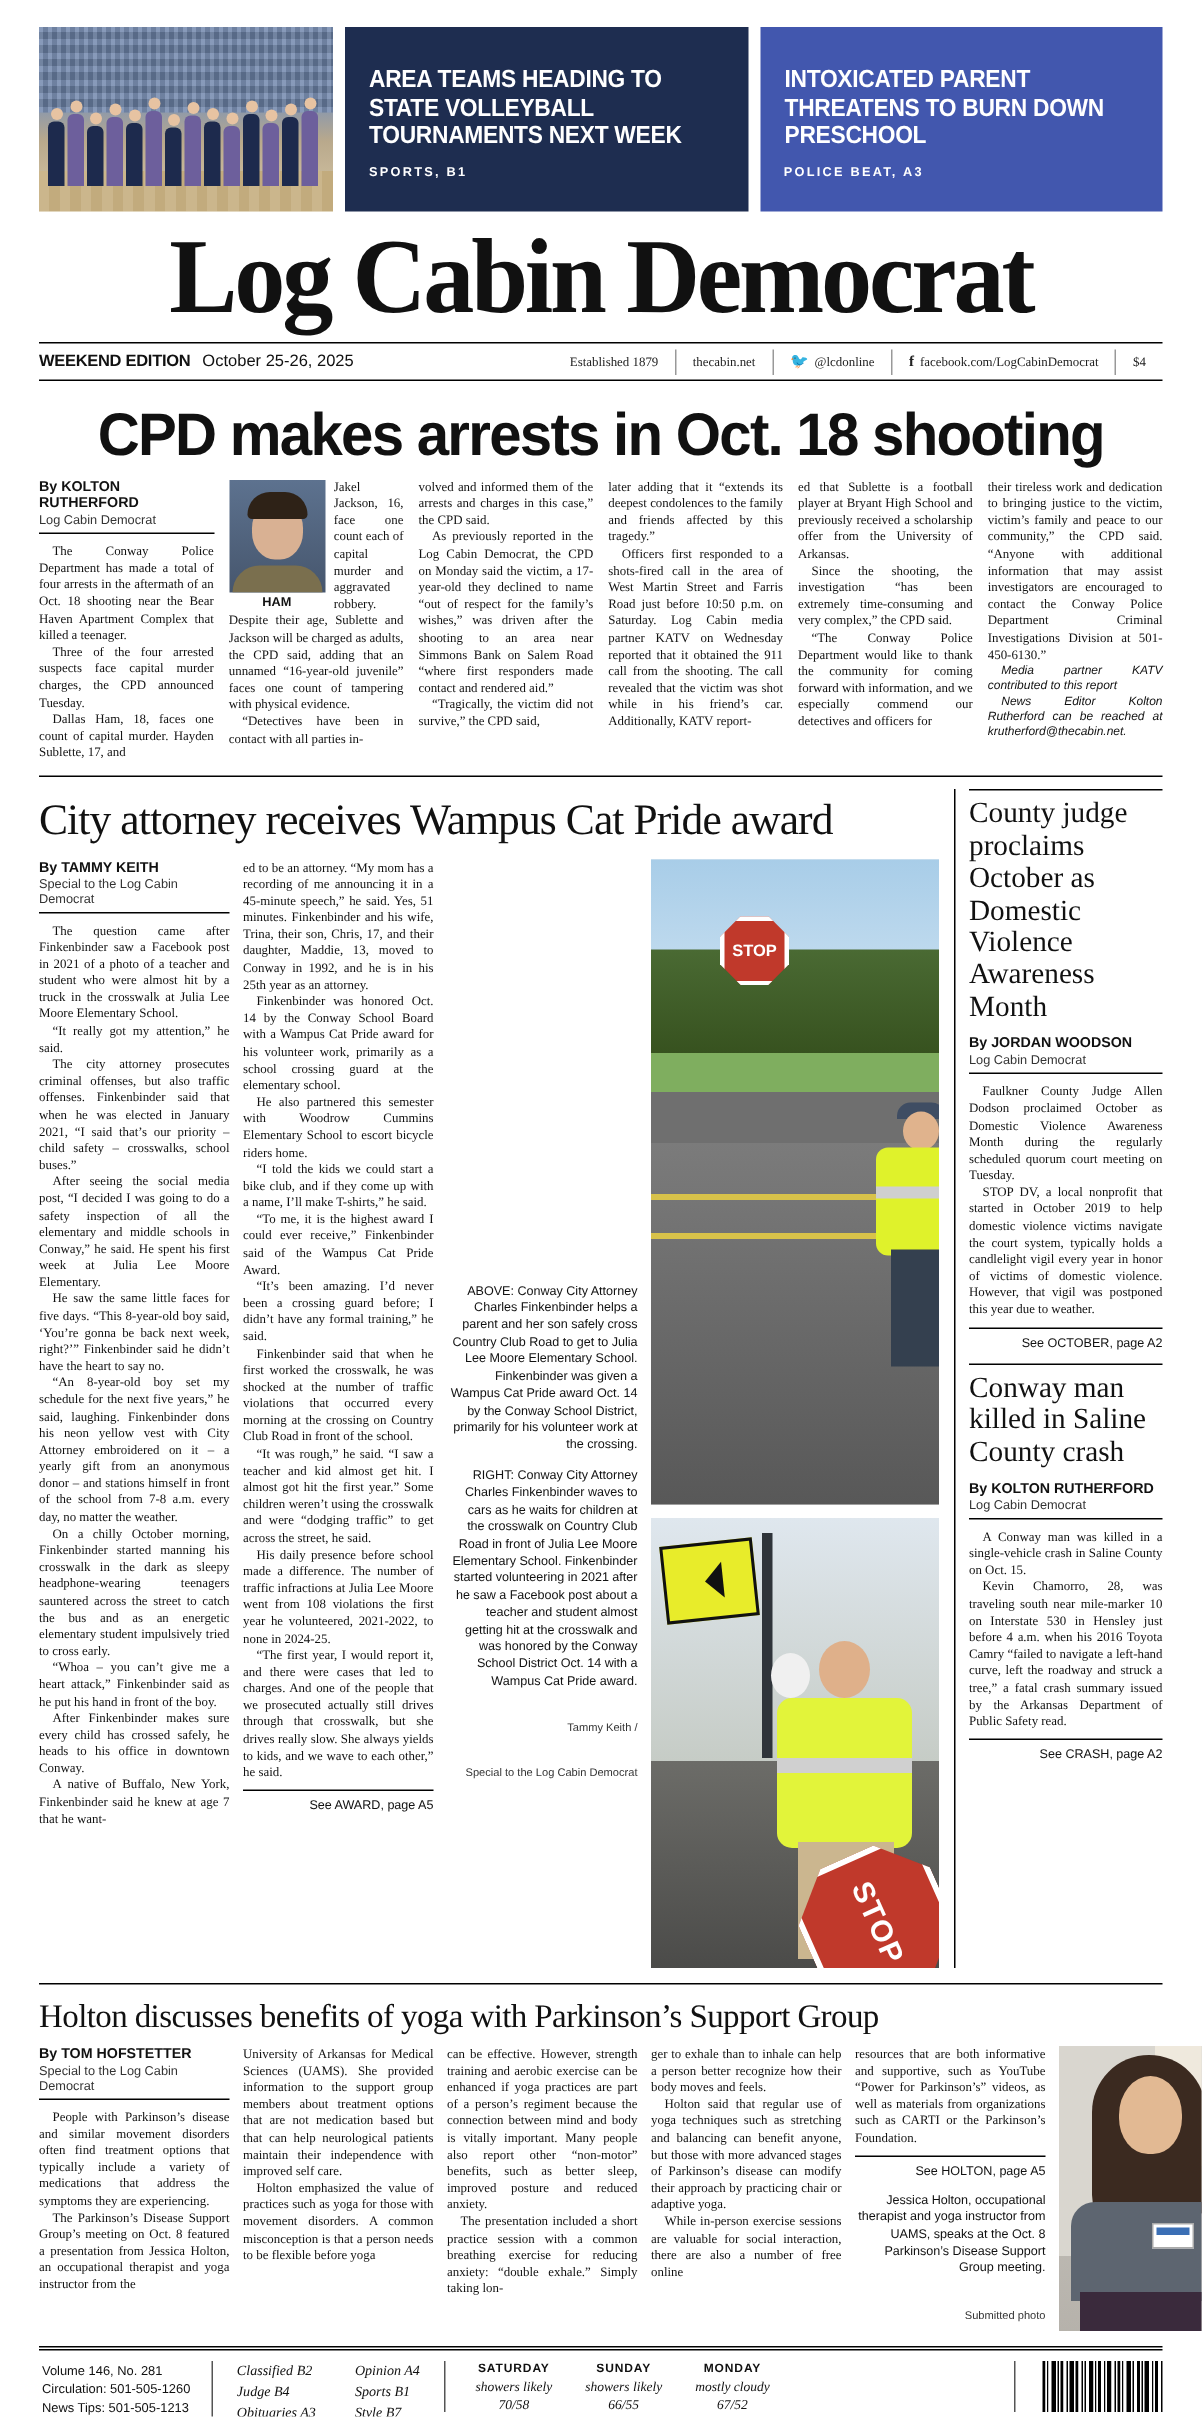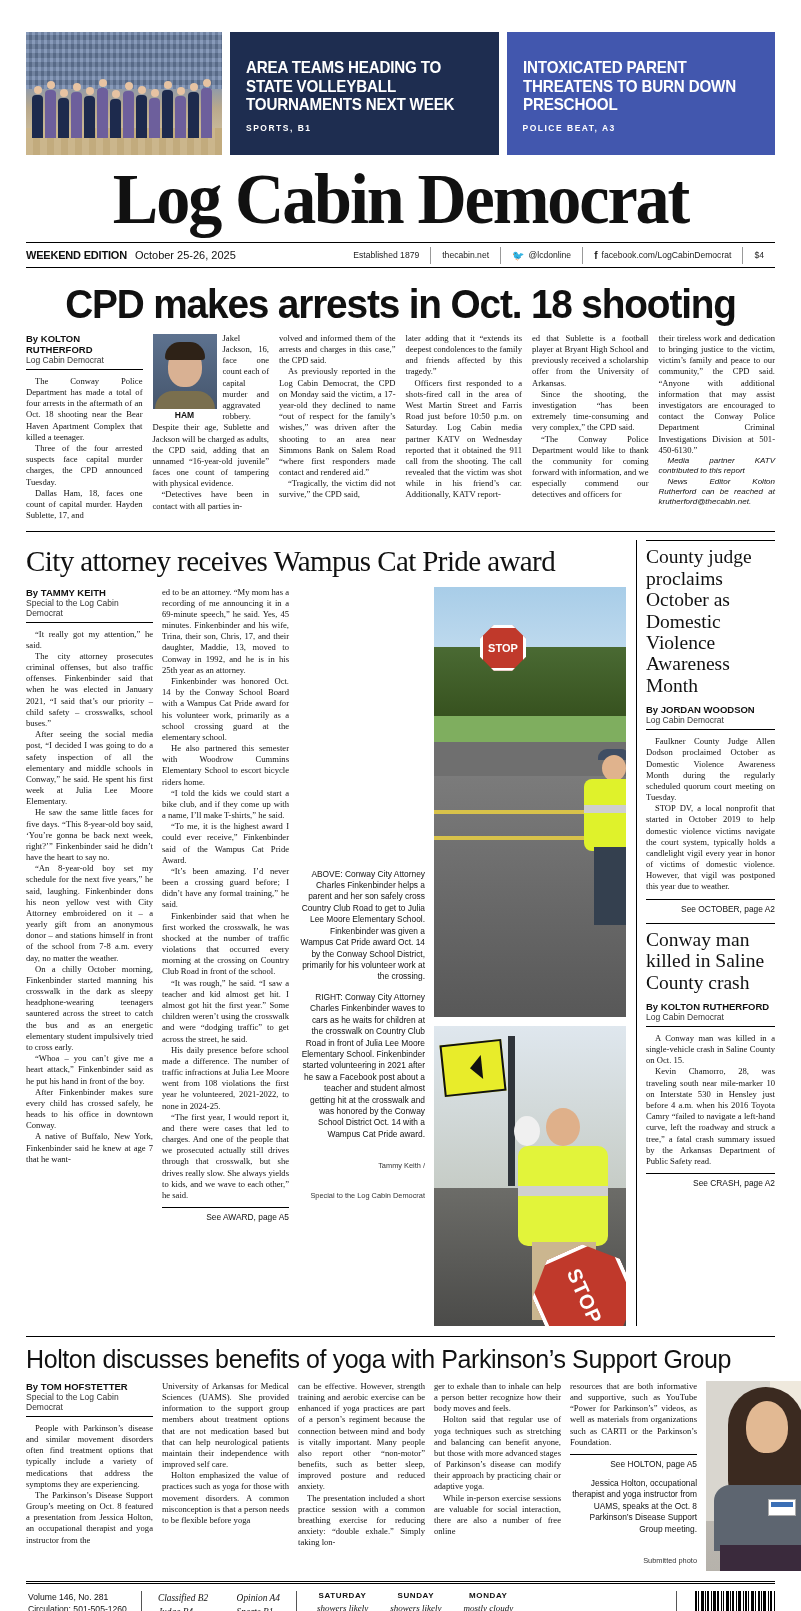--- a/index.html
+++ b/index.html
@@ -2,21 +2,21 @@
 <html><head>
 <meta charset="utf-8">
 <style>
   * { box-sizing: border-box; }
   html, body { margin:0; padding:0; background:#fff; }
   body {
     width:801px; height:1611px; overflow:hidden;
     font-family:"Liberation Serif", serif;
     color:#111;
   }
-  .page { width:801px; height:1611px; padding:32px 26px 0 26px; position:relative; }
+  .page { width:801px; height:1611px; padding:18px 26px 0 26px; position:relative; }
 
   
   .promo { display:flex; gap:8px; height:123px; }
   .promo-photo {
     width:196px; flex:0 0 196px; position:relative; overflow:hidden;
     background:linear-gradient(#8ea4c4 0%, #7d93b6 38%, #b9a98c 62%, #d8c9a8 100%);
   }
   .pp-bleachers { position:absolute; left:0; right:0; top:0; height:46%;
     background:
       repeating-linear-gradient(90deg, rgba(255,255,255,.10) 0 3px, rgba(0,0,0,.10) 3px 6px),
@@ -48,21 +48,21 @@
   .masthead .title {
     font-family:"Liberation Serif", serif; font-weight:bold;
     font-size:71px; line-height:.96; letter-spacing:-2.2px;
     transform:scaleX(.96); display:block;
   }
   .infobar { margin-top:9px; border-top:1.6px solid #000; border-bottom:1.6px solid #000;
     height:26px; display:flex; align-items:center;
     font-family:"Liberation Sans", sans-serif; font-size:10px; }
   .infobar .edition { font-weight:bold; font-size:11px; letter-spacing:-.2px; }
   .infobar .date { margin-left:8px; font-size:11px; }
-  .infobar .right { margin-left:auto; display:flex; align-items:flex-start; font-size:8.6px; color:#222;}
+  .infobar .right { margin-left:auto; display:flex; align-items:flex-start; font-size:8.6px; color:#222;font-family:Liberation Serif, serif;}
   .infobar .right > span { padding:0 11px; border-left:1px solid #999; display:flex;
     align-items:center; gap:4px; height:17px; }
   .infobar .right > span:first-child { border-left:none; }
   .sicon { font-size:10px; }
 
   
   .lead-head { font-family:"Liberation Sans", sans-serif; font-weight:bold;
     font-size:40px; line-height:1.02; text-align:center; margin:16px 0 8px;
     letter-spacing:-1.2px; transform:scaleX(.97); }
 
@@ -166,21 +166,21 @@
 
   .jump { font-family:"Liberation Sans", sans-serif; font-size:8.4px; text-align:right;
     border-top:1px solid #000; padding-top:4px; margin-top:6px; }
 
   .side-head { font-family:"Liberation Serif", serif; font-size:19.5px; line-height:1.10;
     margin:5px 0 8px; }
   .side-rule { border-top:1.6px solid #000; margin:9px 0 0; }
 
   
   .sec3 { margin-top:9px; }
-  .head3 { font-family:Liberation Sans, sans-serif; font-size:25px; line-height:1.05;
+  .head3 { font-family:Liberation Serif, serif; font-size:22px; line-height:1.05;
     margin:7px 0 9px; letter-spacing:-.4px; }
   .sec3-grid { display:flex; gap:9px; }
   .s3c { width:127px; flex:0 0 127px; }
   .s3-photo-col { width:117px; flex:0 0 117px; }
   .ph-port { height:190px; position:relative; overflow:hidden;
     background:linear-gradient(#c9c6c0,#b6b2ab); }
   .ph-port .wall { position:absolute; inset:0 0 26% 0; background:#d9d6cf; }
   .ph-port .wall2 { position:absolute; inset:0 0 58% 55%; background:#efe9dd; }
   .ph-port .hair { position:absolute; left:22px; top:6px; width:76px; height:120px;
     border-radius:40px 40px 28px 28px; background:#3b2a20; }
@@ -344,35 +344,36 @@
 
     <div class="sec2-main">
       <div class="head2">City attorney receives Wampus Cat Pride award</div>
 
       <div class="award-grid">
 
         <div class="aw-c">
           <div class="byline-name">By TAMMY KEITH</div>
           <div class="byline-org">Special to the Log Cabin Democrat</div>
           <div class="body-txt">
+            <p>The question came after Finkenbinder saw a Facebook post in 2021 of a photo of a teacher and student who were almost hit by a truck in the crosswalk at Julia Lee Moore Elementary School.</p>
             <p>“It really got my attention,” he said.</p>
             <p>The city attorney prosecutes criminal offenses, but also traffic offenses. Finkenbinder said that when he was elected in January 2021, “I said that’s our priority – child safety – crosswalks, school buses.”</p>
             <p>After seeing the social media post, “I decided I was going to do a safety inspection of all the elementary and middle schools in Conway,” he said. He spent his first week at Julia Lee Moore Elementary.</p>
             <p>He saw the same little faces for five days. “This 8-year-old boy said, ‘You’re gonna be back next week, right?’” Finkenbinder said he didn’t have the heart to say no.</p>
             <p>“An 8-year-old boy set my schedule for the next five years,” he said, laughing. Finkenbinder dons his neon yellow vest with City Attorney embroidered on it – a yearly gift from an anonymous donor – and stations himself in front of the school from 7-8 a.m. every day, no matter the weather.</p>
             <p>On a chilly October morning, Finkenbinder started manning his crosswalk in the dark as sleepy headphone-wearing teenagers sauntered across the street to catch the bus and as an energetic elementary student impulsively tried to cross early.</p>
             <p>“Whoa – you can’t give me a heart attack,” Finkenbinder said as he put his hand in front of the boy.</p>
             <p>After Finkenbinder makes sure every child has crossed safely, he heads to his office in downtown Conway.</p>
             <p>A native of Buffalo, New York, Finkenbinder said he knew at age 7 that he want-</p>
           </div>
         </div>
 
         <div class="aw-c">
           <div class="body-txt">
-            <p class="noind">ed to be an attorney. “My mom has a recording of me announcing it in a 69-minute speech,” he said. Yes, 45 minutes. Finkenbinder and his wife, Trina, their son, Chris, 17, and their daughter, Maddie, 13, moved to Conway in 1992, and he is in his 25th year as an attorney.</p>
+            <p class="noind">ed to be an attorney. “My mom has a recording of me announcing it in a 45-minute speech,” he said. Yes, 51 minutes. Finkenbinder and his wife, Trina, their son, Chris, 17, and their daughter, Maddie, 13, moved to Conway in 1992, and he is in his 25th year as an attorney.</p>
             <p>Finkenbinder was honored Oct. 14 by the Conway School Board with a Wampus Cat Pride award for his volunteer work, primarily as a school crossing guard at the elementary school.</p>
             <p>He also partnered this semester with Woodrow Cummins Elementary School to escort bicycle riders home.</p>
             <p>“I told the kids we could start a bike club, and if they come up with a name, I’ll make T-shirts,” he said.</p>
             <p>“To me, it is the highest award I could ever receive,” Finkenbinder said of the Wampus Cat Pride Award.</p>
             <p>“It’s been amazing. I’d never been a crossing guard before; I didn’t have any formal training,” he said.</p>
             <p>Finkenbinder said that when he first worked the crosswalk, he was shocked at the number of traffic violations that occurred every morning at the crossing on Country Club Road in front of the school.</p>
             <p>“It was rough,” he said. “I saw a teacher and kid almost get hit. I almost got hit the first year.” Some children weren’t using the crosswalk and were “dodging traffic” to get across the street, he said.</p>
             <p>His daily presence before school made a difference. The number of traffic infractions at Julia Lee Moore went from 108 violations the first year he volunteered, 2021-2022, to none in 2024-25.</p>
             <p>“The first year, I would report it, and there were cases that led to charges. And one of the people that we prosecuted actually still drives through that crosswalk, but she drives really slow. She always yields to kids, and we wave to each other,” he said.</p>
           </div>

